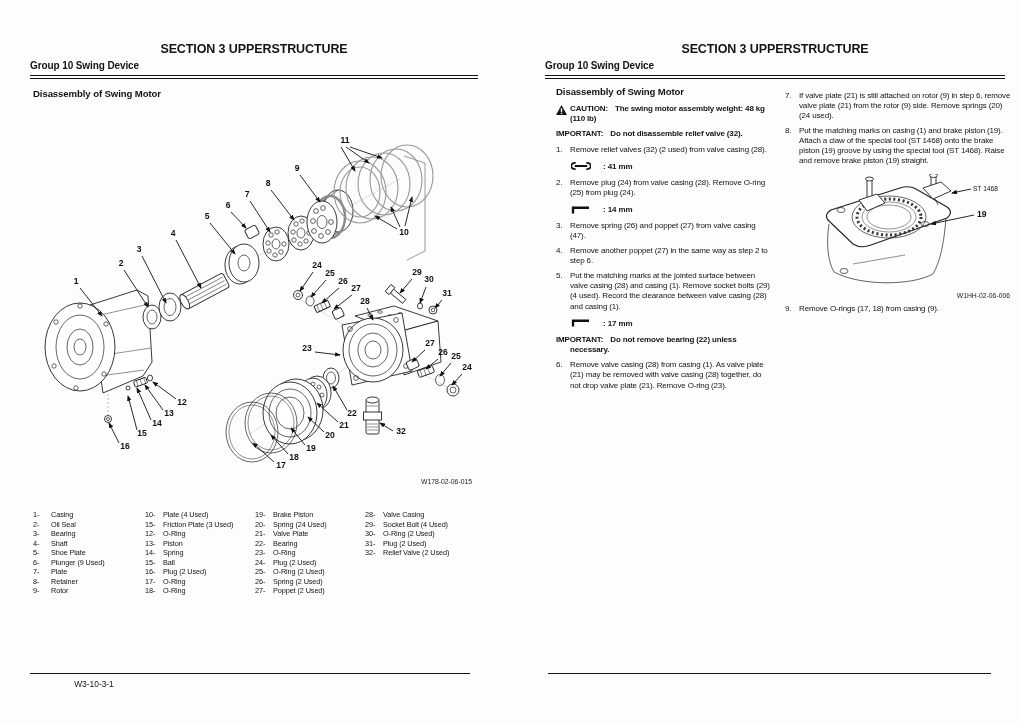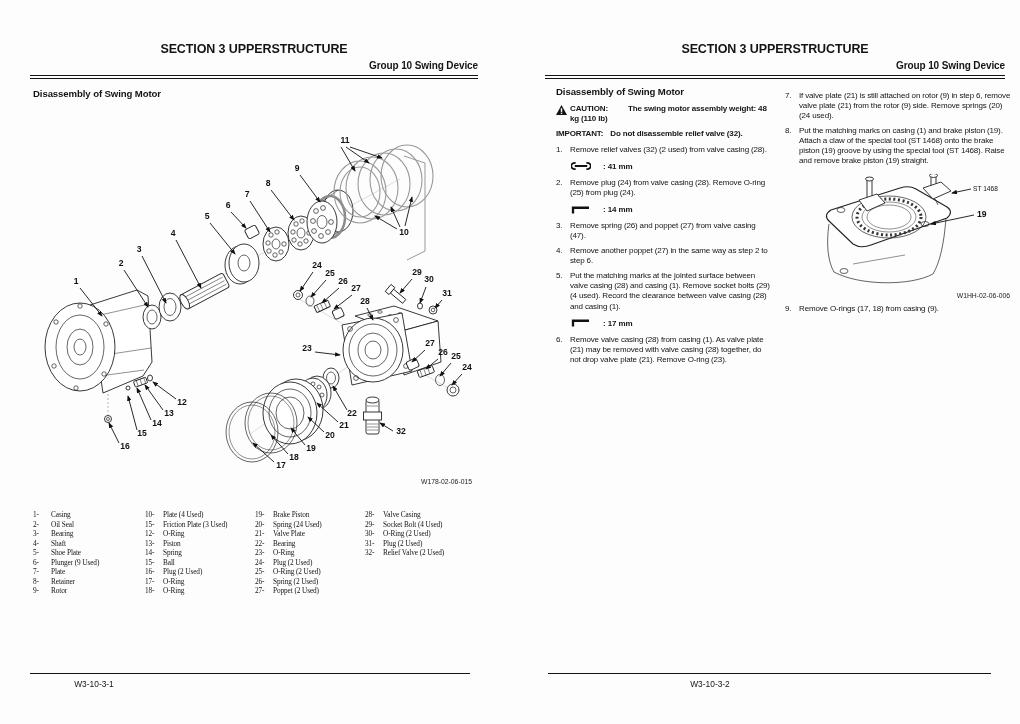--- a/index.html
+++ b/index.html
@@ -5,57 +5,57 @@
   html,body{margin:0;padding:0;}
   body{
     width:1020px;height:724px;background:#fdfdfd;position:relative;
     font-family:"Liberation Sans",sans-serif;color:#141414;
     letter-spacing:-0.1px;
   }
   .page{position:absolute;top:4px;height:724px;}
   #page-left{left:30px;width:448px;}
   #page-right{left:545px;width:460px;}
   .hdr-title{margin:38px 0 0;text-align:center;font-size:12.5px;font-weight:bold;}
-  .hdr-sub{margin:4px 0 0;text-align:right;font-size:10px;font-weight:bold;}
+  .hdr-sub{margin:4px 0 0;text-align:left;font-size:10px;font-weight:bold;}
   .hdr-rule{margin-top:4px;height:2.2px;border-top:1.6px solid #141414;border-bottom:0.9px solid #141414;}
   .sec-heading{margin:9px 0 0 3px;font-size:9.6px;font-weight:bold;}
   
   #diagram{position:absolute;top:95px;left:0;}
   .fig-code{position:absolute;font-size:6.8px;color:#222;letter-spacing:0;}
   #left-fig-code{top:474px;right:6px;text-align:right;}
   .callout-num{font-size:8.6px;font-weight:bold;fill:#111;text-anchor:middle;}
   .callout-arrow{stroke:#111;stroke-width:0.9;}
   .dpart{stroke:#222;stroke-width:0.9;fill:#fff;}
   .dline{stroke:#222;stroke-width:0.7;fill:none;}
   .dthin{stroke:#222;stroke-width:0.5;fill:none;}
   .dlite{stroke:#999;stroke-width:1.1;fill:none;}
   .daxis{stroke:#bbb;stroke-width:0.5;}
   
-  #parts-list{position:absolute;top:506px;left:3px;display:flex;font-size:7.3px;line-height:9.5px;letter-spacing:-0.1px;font-family:Liberation Serif, serif;}
+  #parts-list{position:absolute;top:506px;left:3px;display:flex;font-size:7.3px;line-height:9.5px;letter-spacing:-0.1px;}
   .pcol{flex:none;}
   .pcol:nth-child(1){width:112px;}
   .pcol:nth-child(2){width:110px;}
   .pcol:nth-child(3){width:110px;}
   .pcol:nth-child(4){width:112px;}
   .pnum{display:inline-block;width:18px;}
   
   .footer-rule{position:absolute;top:669px;border-top:1.5px solid #141414;}
   #page-left .footer-rule{left:0;width:440px;}
   #page-right .footer-rule{left:3px;width:443px;}
   .footer-code{position:absolute;top:675px;width:100%;text-align:center;font-size:8.4px;letter-spacing:0;}
   #page-left .footer-code{left:-160px;}
   #page-right .footer-code{left:-65px;}
   
   #cols{position:absolute;top:82px;left:11px;display:flex;gap:14px;}
   #col-left{width:215px;}
   #col-right{width:228px;}
   .col-heading{margin:0 0 7px;font-size:9.6px;font-weight:bold;}
   .caution{position:relative;margin:0 0 4px;padding-left:14px;font-size:8px;line-height:10.2px;font-weight:bold;}
   .warn-icon{position:absolute;left:0;top:0.5px;}
-  .clabel{margin-right:20px;text-align:center;}
+  .clabel{margin-right:7px;text-align:center;}
   .important{margin:5px 0;padding-left:14px;text-indent:-14px;font-size:8px;line-height:10.2px;font-weight:bold;}
   .ilabel{margin-right:7px;}
   .step{display:flex;margin:4.5px 0;font-size:8px;line-height:10.2px;}
   .snum{flex:none;width:14px;}
   .stext{flex:1;}
   .step,.important,.caution{letter-spacing:-0.15px;}
   .tool{display:flex;align-items:center;gap:12px;margin:7px 0 7px 15px;font-size:8px;font-weight:bold;}
   .ticon{width:20px;height:8px;display:block;}
   
   #figure2{margin:8px 0 2px 20px;width:205px;}
@@ -481,20 +481,21 @@
           <div class="step">
             <span class="snum">5.</span>
             <span class="stext">Put the matching marks at the jointed surface between valve casing (28) and casing (1). Remove socket bolts (29) (4 used). Record the clearance between valve casing (28) and casing (1).</span>
           </div>
           <div class="tool">
             <svg class="ticon" viewBox="0 0 22 9">
               <path d="M2,8.5 L2,2 L20,2" stroke-width="2.6" stroke="#111" fill="none"></path>
             </svg>
             <span>: 17 mm</span>
           </div>
+          <p class="important"><span class="ilabel">IMPORTANT:</span><span>Do not remove bearing (22) unless necessary.</span></p>
           <div class="step">
             <span class="snum">6.</span>
             <span class="stext">Remove valve casing (28) from casing (1). As valve plate (21) may be removed with valve casing (28) together, do not drop valve plate (21). Remove O-ring (23).</span>
           </div>
         </div>
     </div>
 
     <div id="col-right">
       <div id="rcol-a">
           <div class="step">
@@ -544,14 +545,13 @@
       <div id="rcol-b">
           <div class="step">
             <span class="snum">9.</span>
             <span class="stext">Remove O-rings (17, 18) from casing (9).</span>
           </div>
         </div>
     </div>
   </div>
 
   <div class="footer-rule"></div>
-  <div class="footer-code">W3-10-3-2</div>
 </div>
 
 </body></html>

